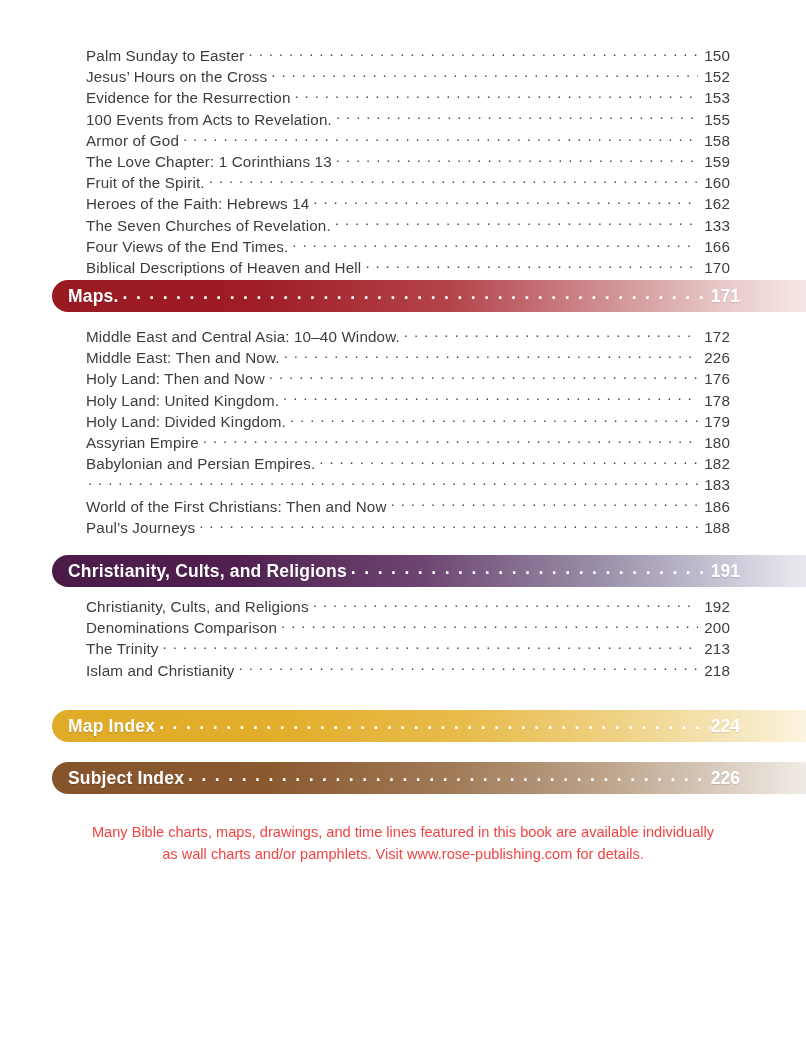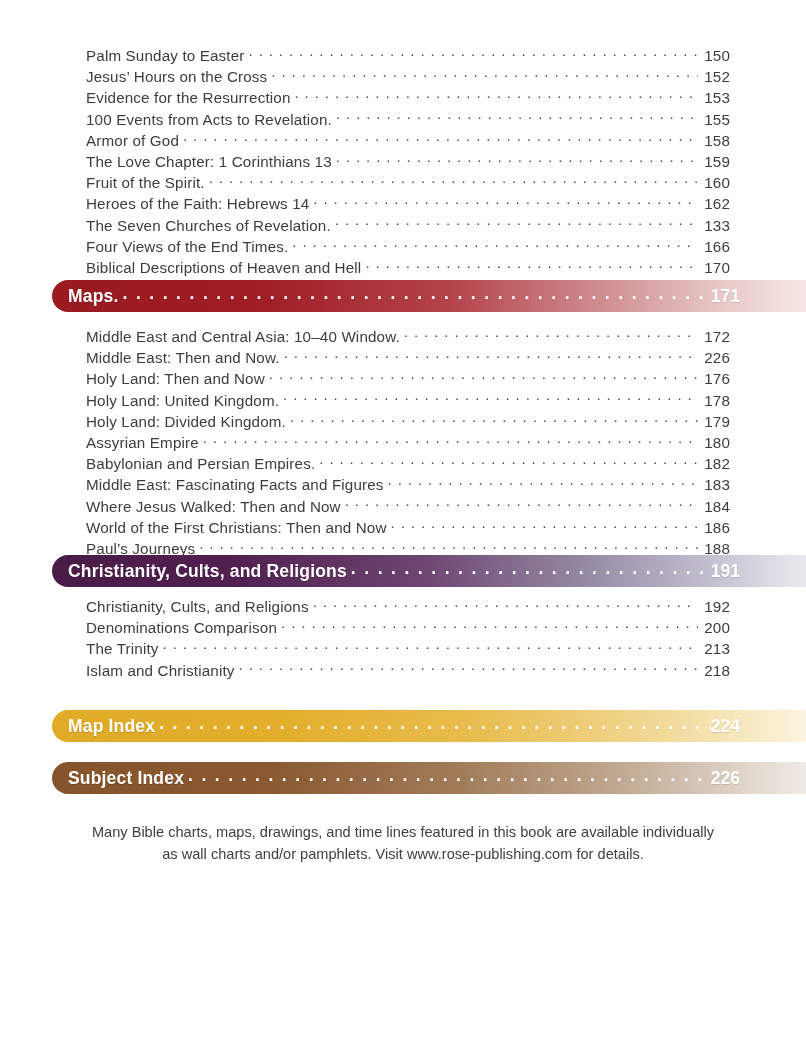--- a/index.html
+++ b/index.html
@@ -141,21 +141,21 @@
   }
 
   
   .footer-note {
     position: absolute;
     left: 63px;
     width: 680px;
     text-align: center;
     font-size: 14.6px;
     line-height: 22px;
-    color: #404040;
+    color: #ef4444;
   }
   .footer-line { display: block; }
 </style>
 </head>
 <body>
 
 <div class="page">
 
   <div class="entry-block" style="top: 45px;">
     <ul class="entries">
@@ -274,30 +274,24 @@
         <span class="entry-page">180</span>
       </li>
 
       <li class="entry">
         <span class="entry-title">Babylonian and Persian Empires.</span>
         <span class="entry-leader"></span>
         <span class="entry-page">182</span>
       </li>
 
       <li class="entry">
-        <span class="entry-title">Middle East: Fascinating Facts and Figures</span>
         <span class="entry-leader"></span>
         <span class="entry-page">183</span>
       </li>
 
-      <li class="entry">
-        <span class="entry-title">Where Jesus Walked: Then and Now</span>
-        <span class="entry-leader"></span>
-        <span class="entry-page">184</span>
-      </li>
 
       <li class="entry">
         <span class="entry-title">World of the First Christians: Then and Now</span>
         <span class="entry-leader"></span>
         <span class="entry-page">186</span>
       </li>
 
       <li class="entry">
         <span class="entry-title">Paul’s Journeys</span>
         <span class="entry-leader"></span>

